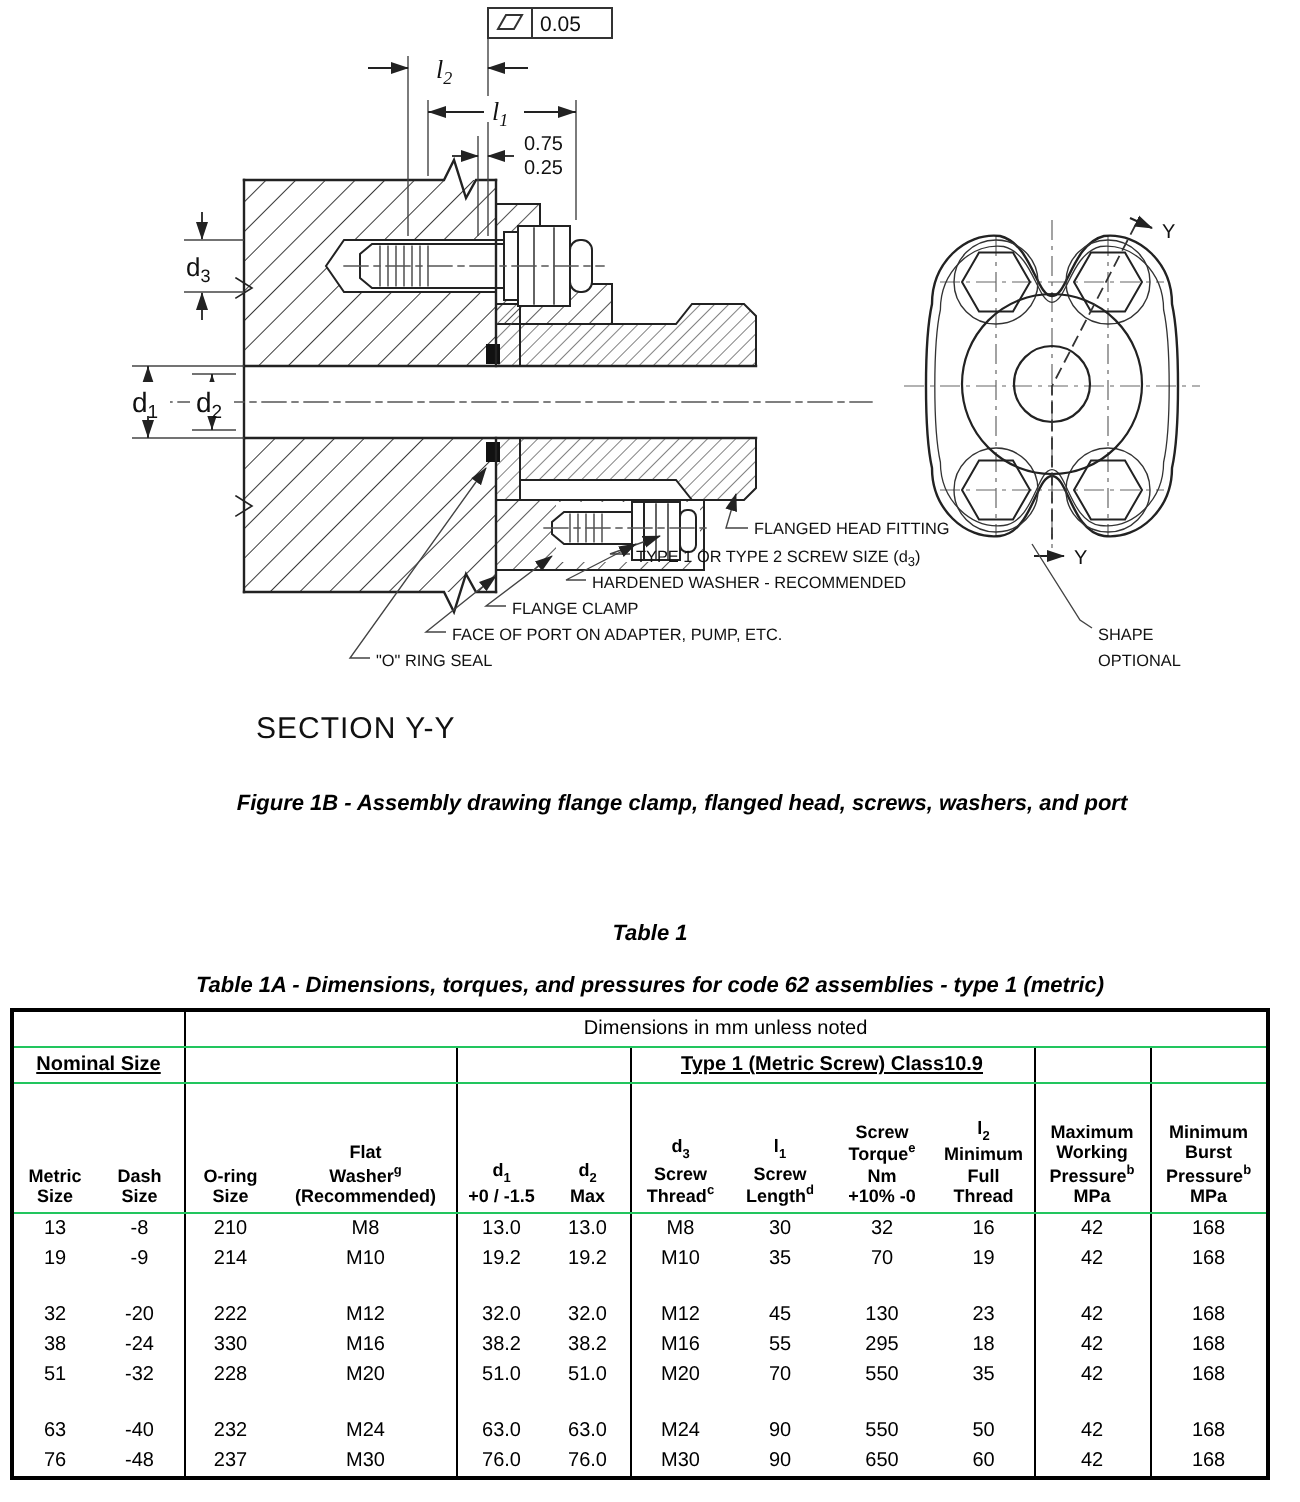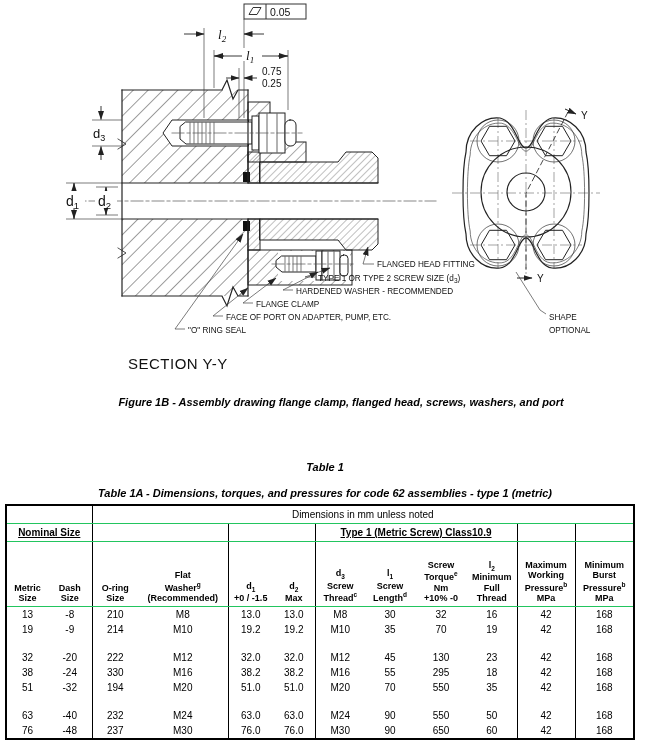--- a/index.html
+++ b/index.html
@@ -367,21 +367,21 @@
           <td>M16</td>
           <td>55</td>
           <td>295</td>
           <td class="br">18</td>
           <td class="br">42</td>
           <td>168</td>
         </tr>
         <tr class="datarow">
           <td>51</td>
           <td class="br">-32</td>
-          <td>194</td>
+          <td>228</td>
           <td class="br">M20</td>
           <td>51.0</td>
           <td class="br">51.0</td>
           <td>M20</td>
           <td>70</td>
           <td>550</td>
           <td class="br">35</td>
           <td class="br">42</td>
           <td>168</td>
         </tr>

